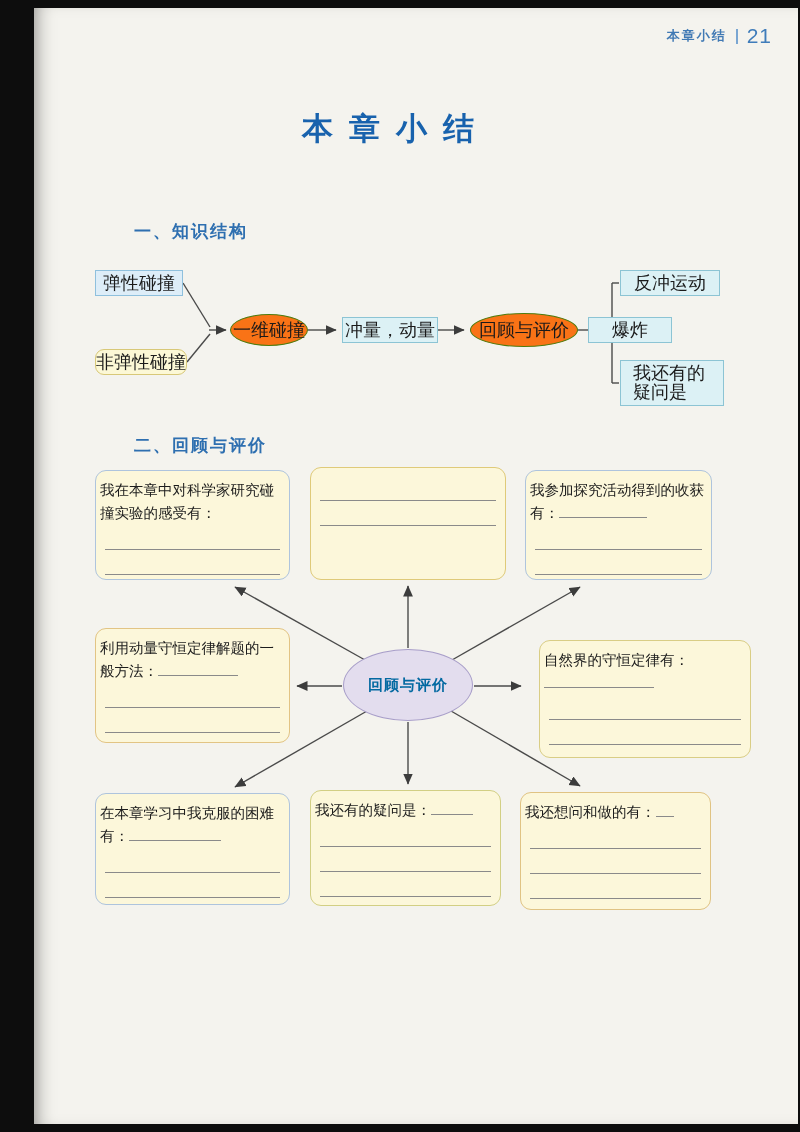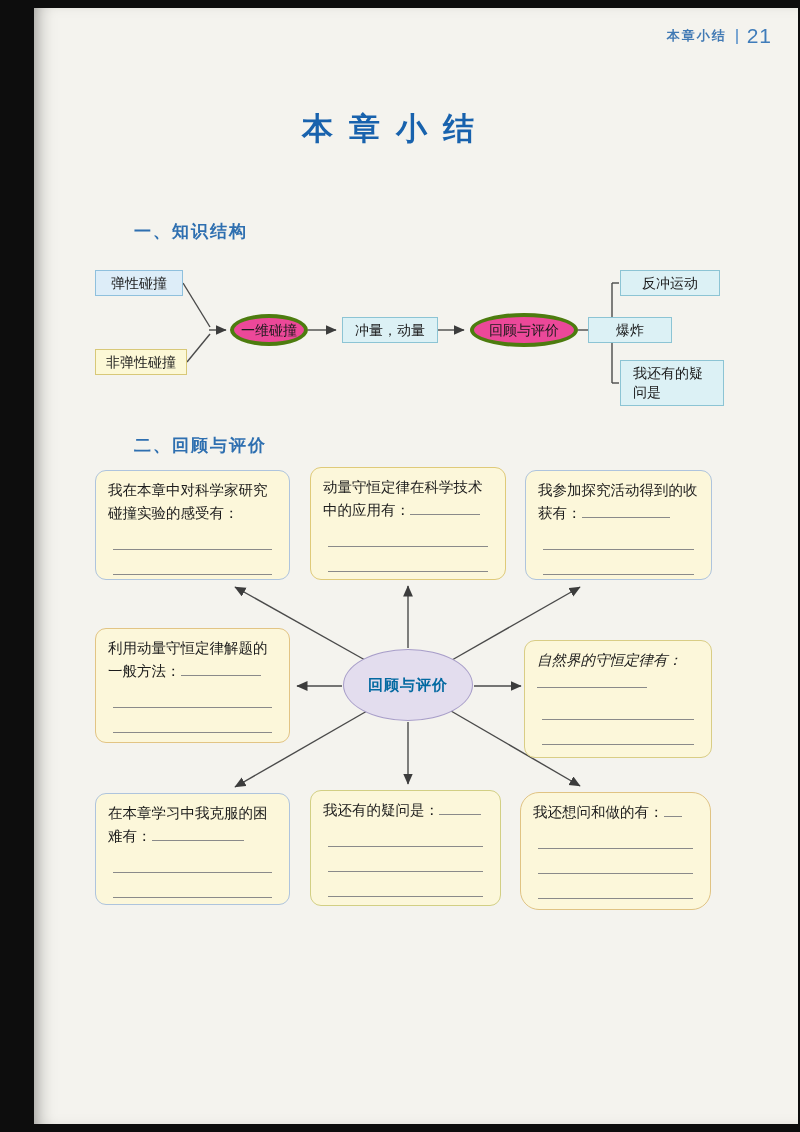--- a/index.html
+++ b/index.html
@@ -39,38 +39,38 @@
   .sec {
     position:absolute; left:100px;
     font-family:"Liberation Sans","DejaVu Sans",sans-serif;
     font-size:17px; font-weight:bold; color:#2e6fb0; letter-spacing:2px;
   }
   .sec1 { top:212px; }
   .sec2 { top:426px; }
   
   .fnode {
     position:absolute; display:flex; align-items:center; justify-content:center;
-    font-size:14px; color:#1a1a1a; text-align:center; line-height:19px;
+    font-size:18px; color:#1a1a1a; text-align:center; line-height:19px;
   }
   .fbox { border:1px solid; }
   .c-blue   { background:#ddedf8; border-color:#8fc0dd; }
-  .c-yellow { background:#fcf8d6; border-color:#d8c878; }
+  .c-yellow { background:#fcf8d6; border-color:#d8c878;border-radius:9px; }
   .c-cyan   { background:#dcf1f5; border-color:#8cc4d4; }
   .fell {
     border-radius:50%;
-    background:#ec4899; border:4px solid #4d7c0f;
+    background:#f97316; border:1px solid #4d7c0f;
   }
   .fnode.left-text { justify-content:flex-start; text-align:left; padding:0 12px; }
   
   .mbox {
     position:absolute;
     background:#fcf7da;
     border:1.5px solid #d6c47e;
     border-radius:11px;
-    padding:8px 12px 4px;
+    padding:8px 4px 4px;
   }
   .prompt {
     font-size:14.5px; line-height:23px; color:#1c1c1c;
   }
   .iline {
     display:inline-block; height:13px;
     border-bottom:1px solid #8a8a8a;
     vertical-align:baseline;
   }
   .wline {
@@ -142,57 +142,56 @@
 
   <h2 class="sec sec2">二、回顾与评价</h2>
 
   <div class="mbox" style="left:61px; top:462px; width:195px; height:110px; border-color:#aec4dd;">
     <p class="prompt"><span>我在本章中对科学家研究碰撞实验的感受有：</span></p>
     <div class="wline"></div>
     <div class="wline"></div>
   </div>
 
   <div class="mbox" style="left:276px; top:459px; width:196px; height:113px; border-color:#dfca79;">
-    <p class="prompt"><span>动量守恒定律在科学技术中的应用有：</span><span class="iline" style="width:70px"></span></p>
     <div class="wline"></div>
     <div class="wline"></div>
   </div>
 
   <div class="mbox" style="left:491px; top:462px; width:187px; height:110px; border-color:#aec4dd;">
     <p class="prompt"><span>我参加探究活动得到的收获有：</span><span class="iline" style="width:88px"></span></p>
     <div class="wline"></div>
     <div class="wline"></div>
   </div>
 
   <div class="mbox" style="left:61px; top:620px; width:195px; height:115px; border-color:#e2c484;">
     <p class="prompt"><span>利用动量守恒定律解题的一般方法：</span><span class="iline" style="width:80px"></span></p>
     <div class="wline"></div>
     <div class="wline"></div>
   </div>
 
-  <div class="mbox" style="left:490px; top:632px; width:188px; height:118px; border-color:#d9cd85;font-style:italic;">
+  <div class="mbox" style="left:505px; top:632px; width:212px; height:118px; border-color:#d9cd85;">
     <p class="prompt"><span>自然界的守恒定律有：</span><span class="iline" style="width:110px"></span></p>
     <div class="wline"></div>
     <div class="wline"></div>
   </div>
 
   <div class="mbox" style="left:61px; top:785px; width:195px; height:112px; border-color:#aec4dd;">
     <p class="prompt"><span>在本章学习中我克服的困难有：</span><span class="iline" style="width:92px"></span></p>
     <div class="wline"></div>
     <div class="wline"></div>
   </div>
 
   <div class="mbox" style="left:276px; top:782px; width:191px; height:116px; border-color:#d2cf84;">
     <p class="prompt"><span>我还有的疑问是：</span><span class="iline" style="width:42px"></span></p>
     <div class="wline"></div>
     <div class="wline"></div>
     <div class="wline"></div>
   </div>
 
-  <div class="mbox" style="left:486px; top:784px; width:191px; height:118px; border-color:#e0c383;border-radius:19px;">
+  <div class="mbox" style="left:486px; top:784px; width:191px; height:118px; border-color:#e0c383;">
     <p class="prompt"><span>我还想问和做的有：</span><span class="iline" style="width:18px"></span></p>
     <div class="wline"></div>
     <div class="wline"></div>
     <div class="wline"></div>
   </div>
 
   <div class="center-ell">回顾与评价</div>
 
 </div>
 

